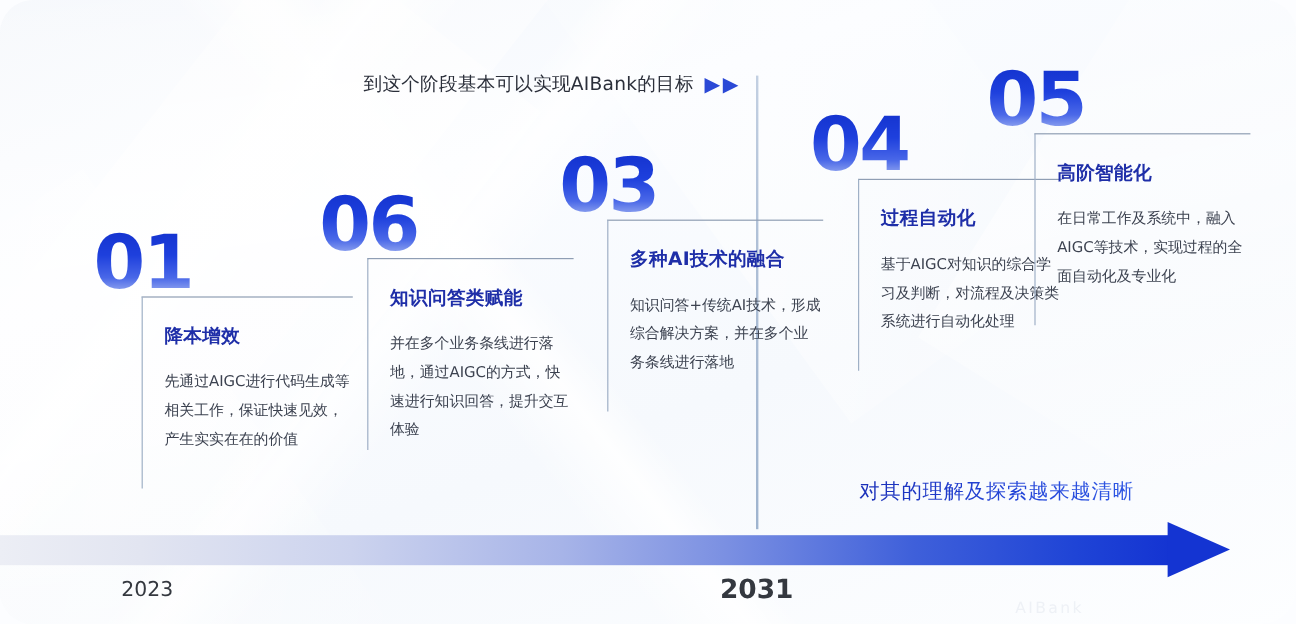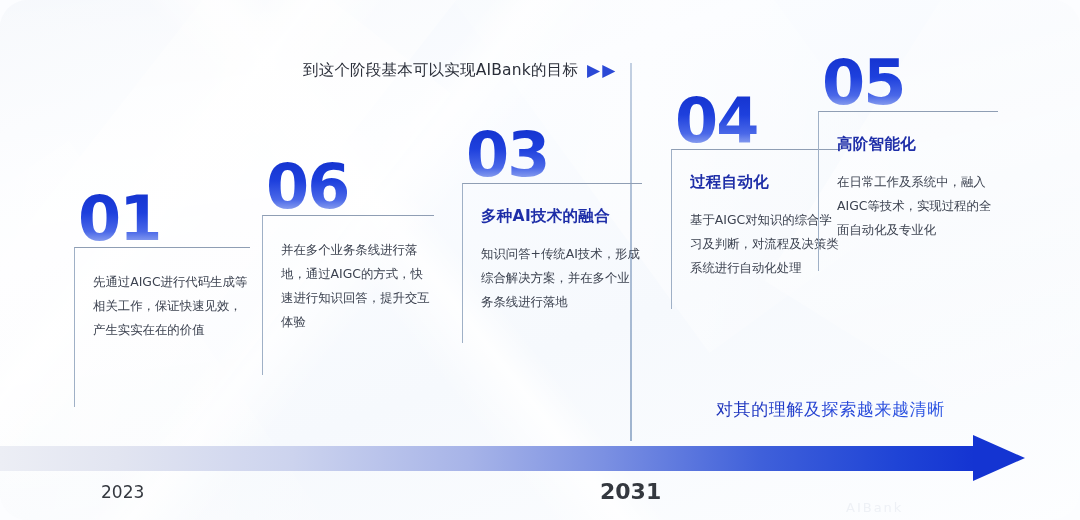--- a/index.html
+++ b/index.html
@@ -88,20 +88,21 @@
     background-clip: text;
     color: transparent;
     -webkit-text-fill-color: transparent;
     display: inline-block;
     margin-left: 4px;
   }
   .panel {
     border-top: 1.4px solid #8f9eb4;
     border-left: 1.4px solid #9fb0c6;
     padding: 22px 0 0 18px;
+    margin-left: 44px;
   }
   .panel .p-title {
     font-size: 15.5px;
     font-weight: 700;
     color: #1e2ea8;
     letter-spacing: .3px;
     margin-bottom: 15px;
     font-family: "DejaVu Sans", "Liberation Sans", sans-serif;
   }
   .panel .p-body {
@@ -220,27 +221,29 @@
       <span>▶</span>
       <span>▶</span>
     </span>
   </div>
 
   <div id="long-divider"></div>
 
   <div class="stage-card" id="card-1">
     <div class="num">01</div>
     <div class="panel">
+      <div class="p-title">降本增效</div>
       <div class="p-body">先通过AIGC进行代码生成等相关工作，保证快速见效，产生实实在在的价值</div>
     </div>
   </div>
 
   <div class="stage-card" id="card-2">
     <div class="num">06</div>
     <div class="panel">
+      <div class="p-title">知识问答类赋能</div>
       <div class="p-body">并在多个业务条线进行落地，通过AIGC的方式，快速进行知识回答，提升交互体验</div>
     </div>
   </div>
 
   <div class="stage-card" id="card-3">
     <div class="num">03</div>
     <div class="panel">
       <div class="p-title">多种AI技术的融合</div>
       <div class="p-body">知识问答+传统AI技术，形成综合解决方案，并在多个业务条线进行落地</div>
     </div>

